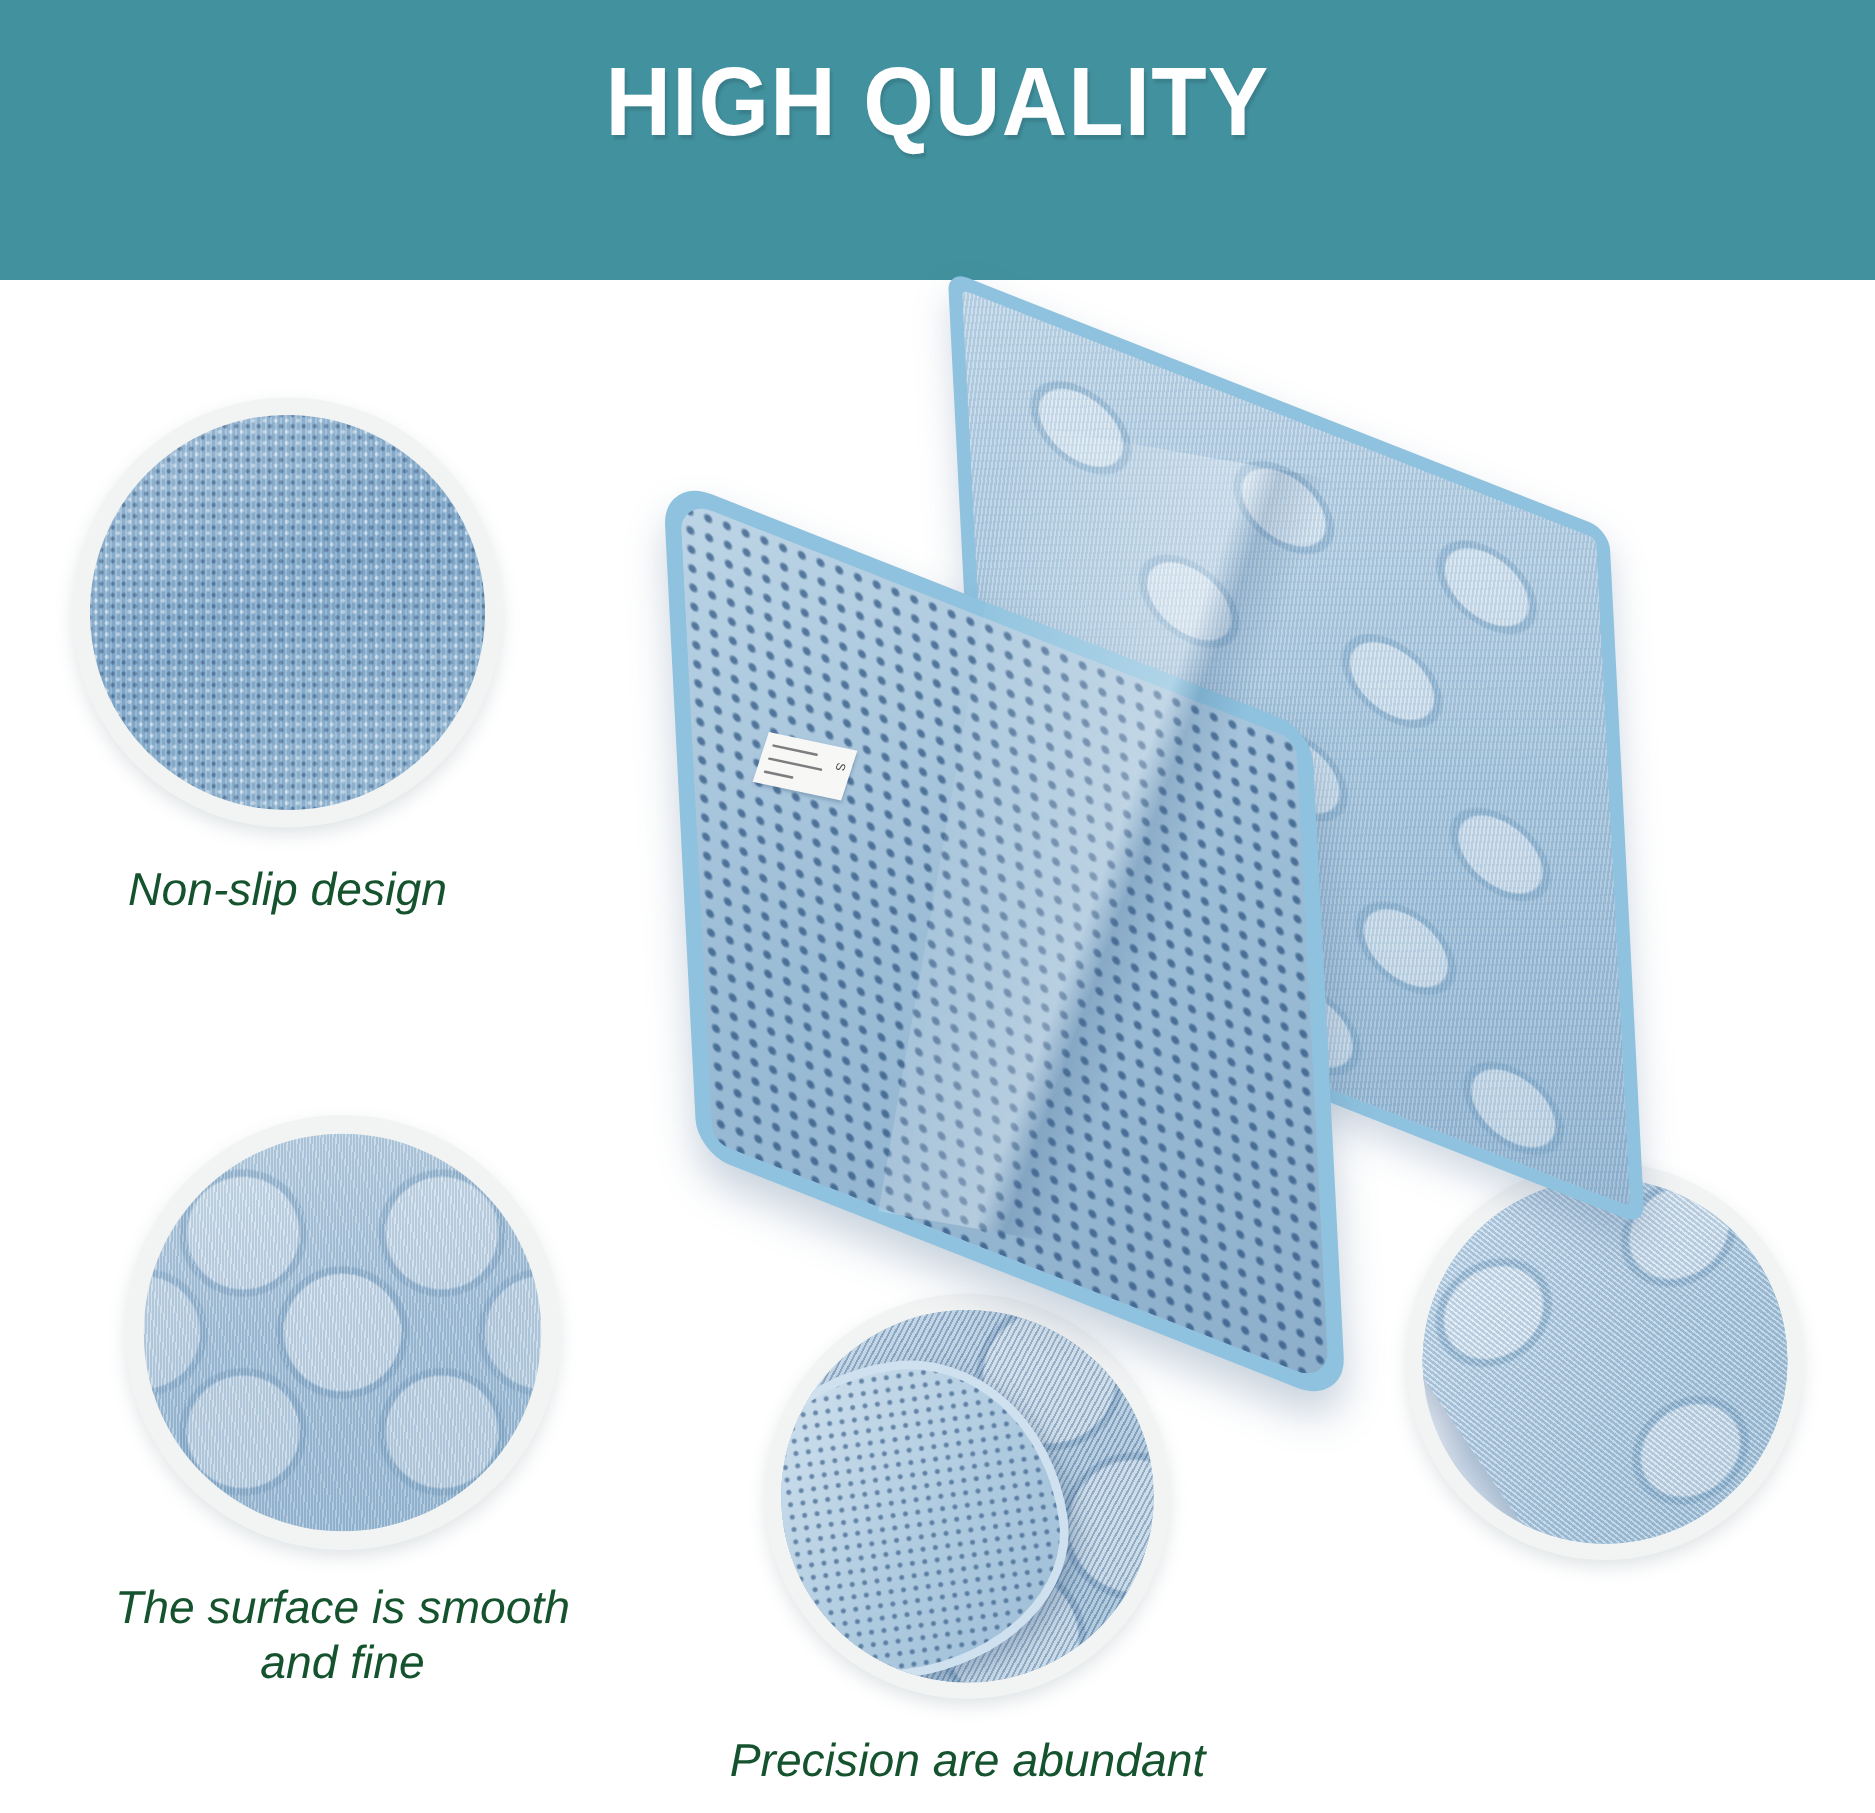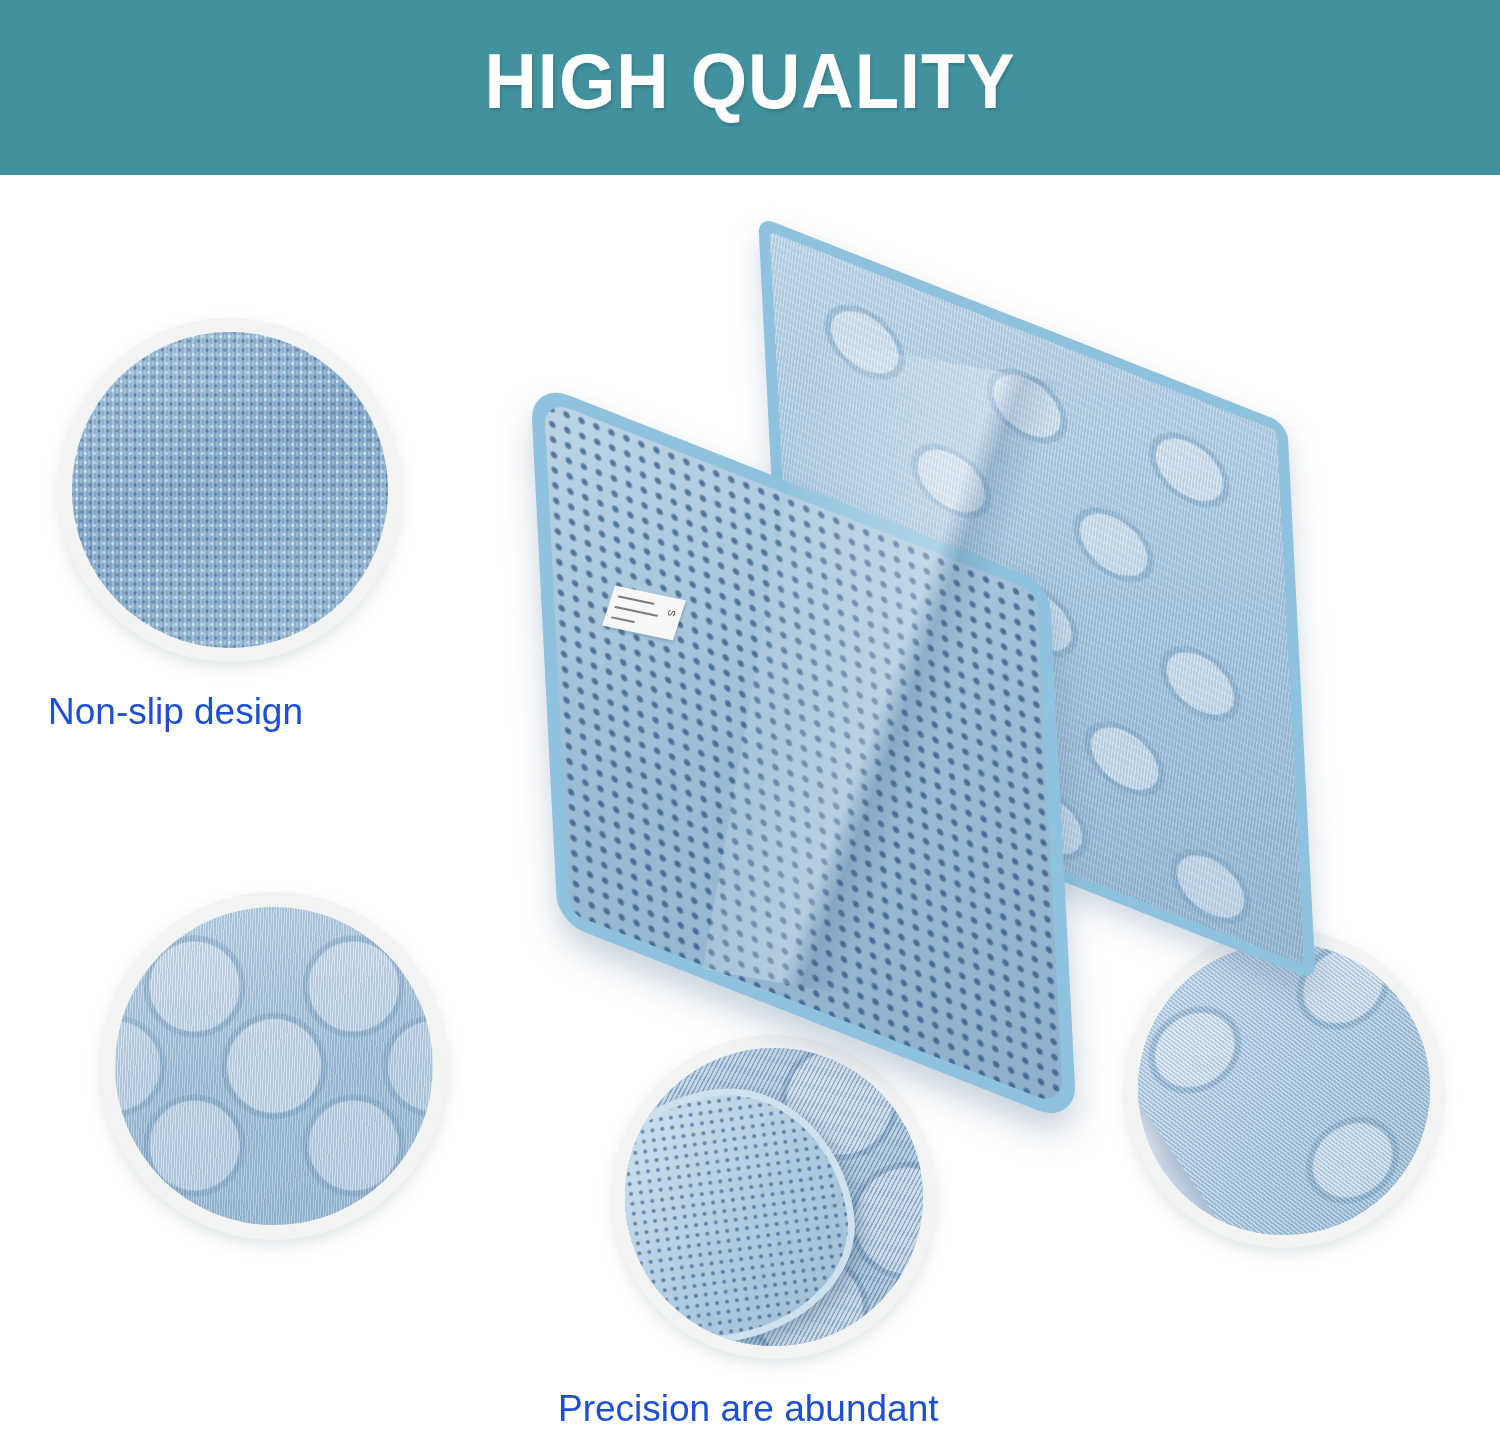--- a/index.html
+++ b/index.html
@@ -14,21 +14,21 @@
     overflow: hidden;
     font-family: "Liberation Sans", sans-serif;
   }
 
   
   .banner {
     position: absolute;
     left: 0;
     top: 0;
     width: 1500px;
-    height: 175px;
+    height: 224px;
     background: #42919e;
   }
   .banner-title {
     position: absolute;
     left: 0;
     top: 42px;
     width: 1500px;
     text-align: center;
     color: #ffffff;
     font-family: "Liberation Sans Narrow", "Liberation Sans", sans-serif;
@@ -155,26 +155,28 @@
   }
   .tex-precision .fabric::after {
     content: "";
     position: absolute;
     inset: 0;
     background-image: repeating-linear-gradient(72deg, rgba(255,255,255,0.30) 0 1.4px, rgba(80,120,160,0.22) 1.4px 3.4px);
   }
 
   .caption {
     position: absolute;
-    color: #1d4ed8;
+    text-align: center;
+    color: #14532d;
     font-family: "Liberation Sans", sans-serif;
     font-weight: 400;
     font-size: 37px;
     line-height: 1.18;
     white-space: pre-line;
+    font-style: italic;
   }
 
   
   .product {
     position: absolute;
     left: 520px;
     top: 200px;
     width: 800px;
     height: 810px;
   }
@@ -295,20 +297,22 @@
   <div class="circle" style="width:344px; height:344px;">
     <div class="inner tex-nonslip" style="inset:14px;"></div>
   </div>
   <div class="caption" style="left:-10px; top:372px; width:364px;">Non-slip design</div>
 </div>
 
 <div class="feature" style="left:100px; top:892px;">
   <div class="circle" style="width:348px; height:348px;">
     <div class="inner tex-quilt" style="inset:15px;"></div>
   </div>
+  <div class="caption" style="left:-10px; top:372px; width:368px;">The surface is smooth
+and fine</div>
 </div>
 
 <div class="feature" style="left:612px; top:1035px;">
   <div class="circle" style="width:324px; height:324px;">
     <div class="inner tex-materials" style="inset:13px;">
       <div class="quiltbg"></div>
       <div class="flap"></div>
     </div>
   </div>
   <div class="caption" style="left:-54px; top:352px; width:432px;">Precision are abundant</div>

